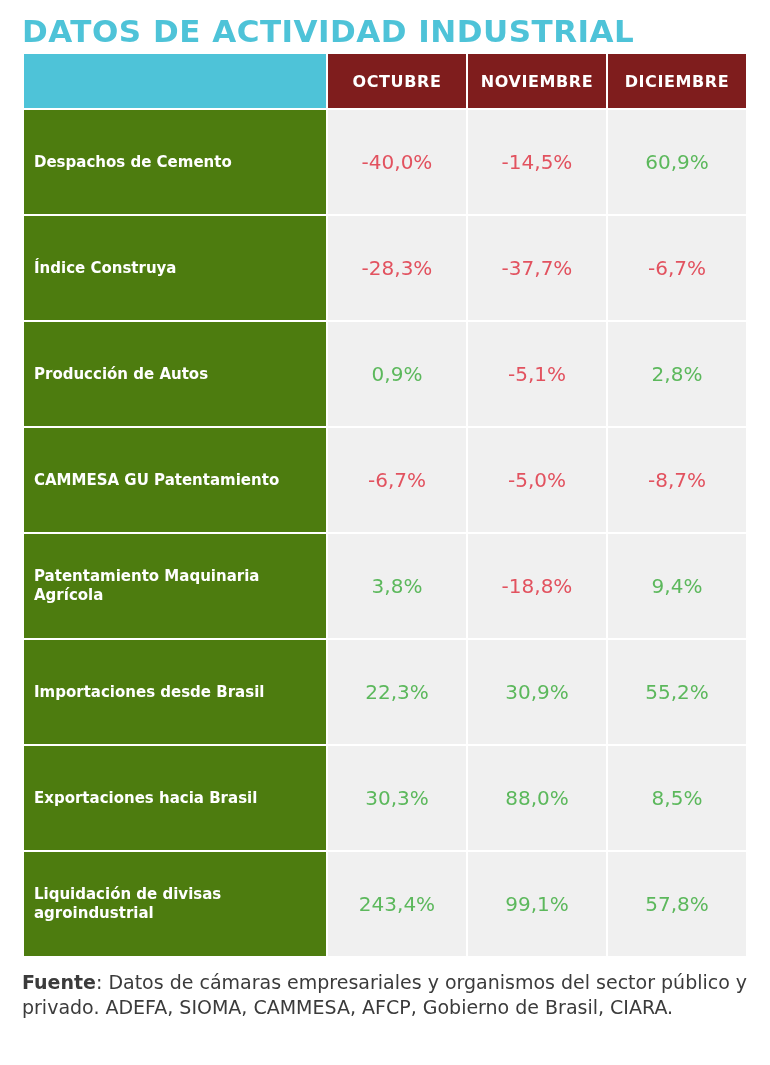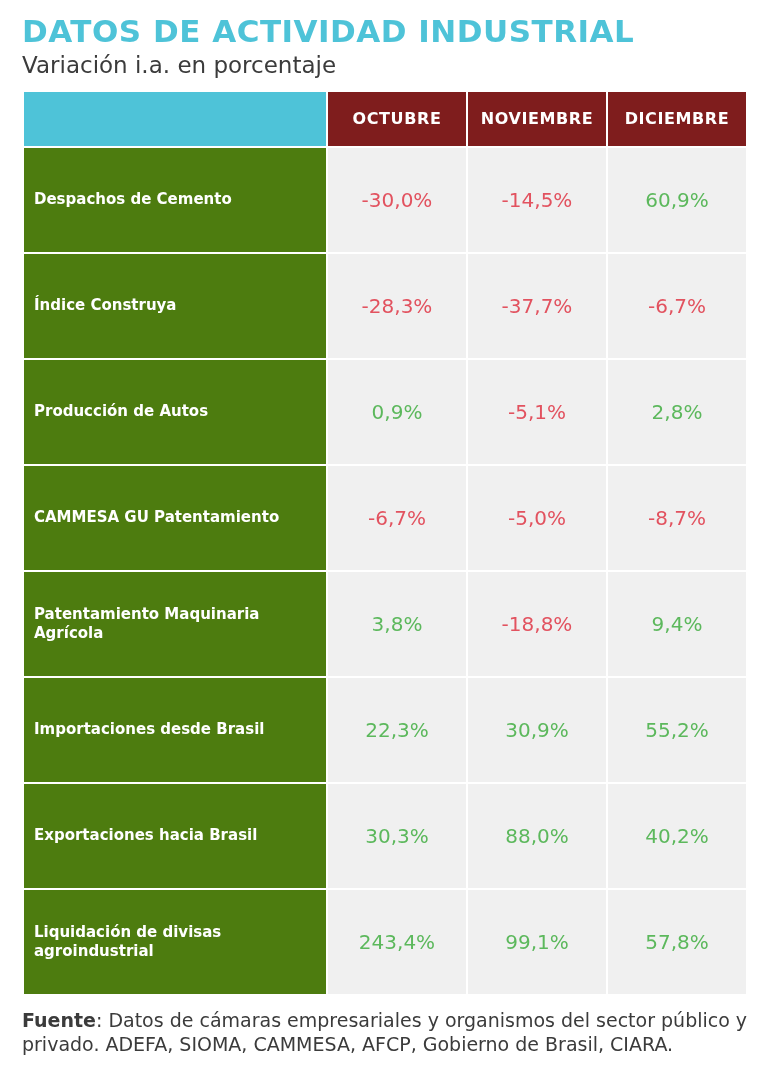--- a/index.html
+++ b/index.html
@@ -86,35 +86,34 @@
     line-height: 1.3;
   }
   .footnote b { font-weight: bold; }
 </style>
 </head>
 <body>
 
 <div class="page">
 
   <h1 class="title">DATOS DE ACTIVIDAD INDUSTRIAL</h1>
-  <h2 class="subtitle">Variación i.a. en porcentaje</h2>
 
   <table class="datos">
     <thead>
       <tr>
         <th class="corner"></th>
         <th class="month">OCTUBRE</th>
         <th class="month">NOVIEMBRE</th>
         <th class="month">DICIEMBRE</th>
       </tr>
     </thead>
     <tbody>
       <tr>
         <td class="rowhead">Despachos de Cemento</td>
-        <td class="val neg">-30,0%</td>
+        <td class="val neg">-40,0%</td>
         <td class="val neg">-14,5%</td>
         <td class="val pos">60,9%</td>
       </tr>
       <tr>
         <td class="rowhead">Índice Construya</td>
         <td class="val neg">-28,3%</td>
         <td class="val neg">-37,7%</td>
         <td class="val neg">-6,7%</td>
       </tr>
       <tr>
@@ -138,21 +137,21 @@
       <tr>
         <td class="rowhead">Importaciones desde Brasil</td>
         <td class="val pos">22,3%</td>
         <td class="val pos">30,9%</td>
         <td class="val pos">55,2%</td>
       </tr>
       <tr>
         <td class="rowhead">Exportaciones hacia Brasil</td>
         <td class="val pos">30,3%</td>
         <td class="val pos">88,0%</td>
-        <td class="val pos">40,2%</td>
+        <td class="val pos">8,5%</td>
       </tr>
       <tr>
         <td class="rowhead">Liquidación de divisas agroindustrial</td>
         <td class="val pos">243,4%</td>
         <td class="val pos">99,1%</td>
         <td class="val pos">57,8%</td>
       </tr>
     </tbody>
   </table>
 

